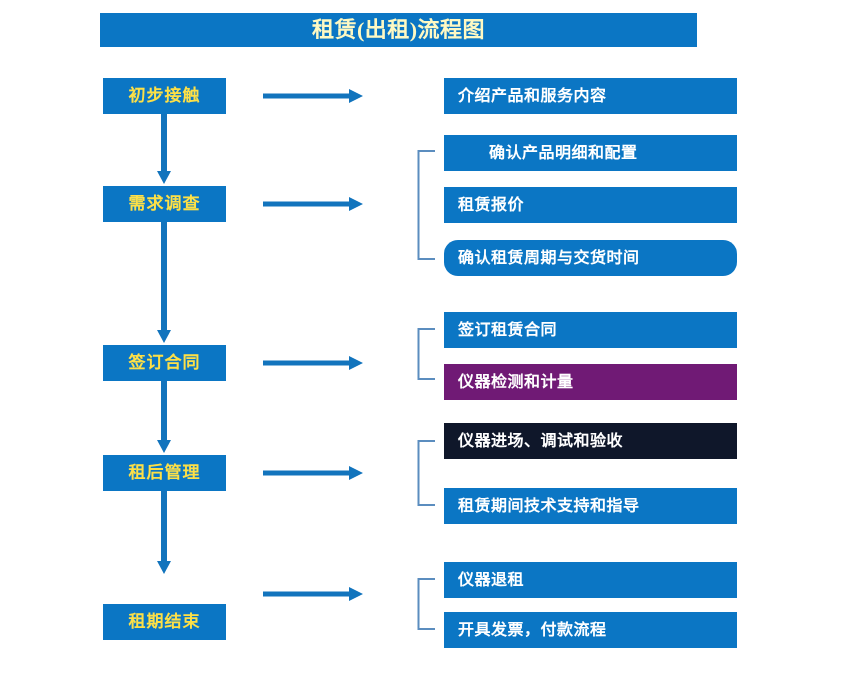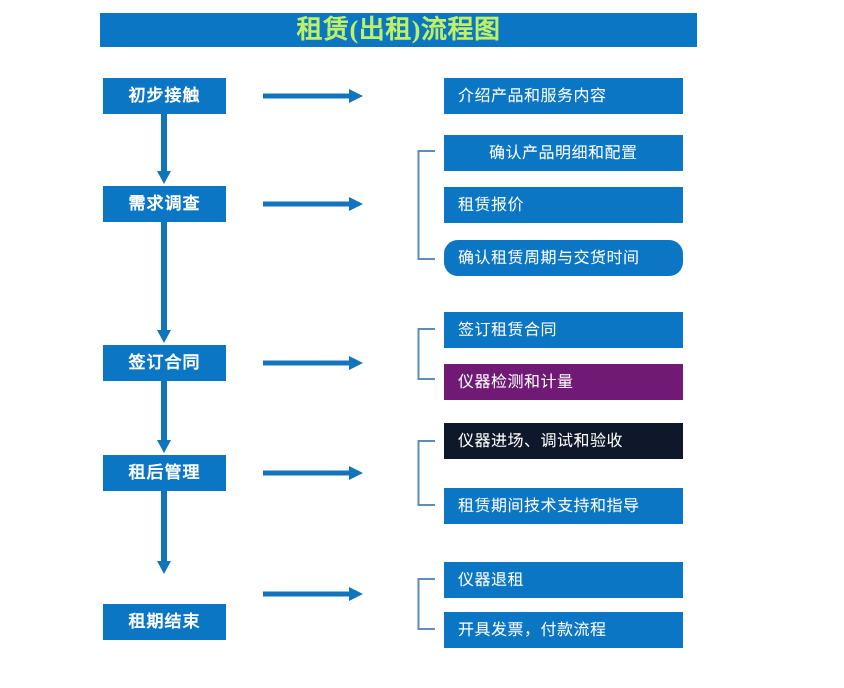--- a/index.html
+++ b/index.html
@@ -21,53 +21,53 @@
   }
 
   
   .title-bar {
     position: absolute;
     left: 100px;
     top: 13px;
     width: 597px;
     height: 34px;
     background: #0b76c4;
-    color: #bef264;
-    font-size: 26px;
+    color: #fef9c3;
+    font-size: 22px;
     font-weight: bold;
     line-height: 34px;
     text-align: center;
     letter-spacing: 0.5px;
   }
 
   
   .stage-box {
     position: absolute;
     left: 103px;
     width: 123px;
     height: 36px;
     background: #0b76c4;
-    color: #ffffff;
+    color: #fde047;
     font-size: 17px;
     font-weight: bold;
     line-height: 36px;
     text-align: center;
     letter-spacing: 1px;
   }
 
   
   .detail-box {
     position: absolute;
     left: 444px;
-    width: 239px;
+    width: 293px;
     height: 36px;
     background: #0b76c4;
     color: #ffffff;
     font-size: 16px;
-    font-weight: normal;
+    font-weight: bold;
     line-height: 36px;
     text-align: left;
     padding-left: 14px;
     box-sizing: border-box;
     letter-spacing: 0.5px;
   }
 
   
   .arrow-h {
     position: absolute;

